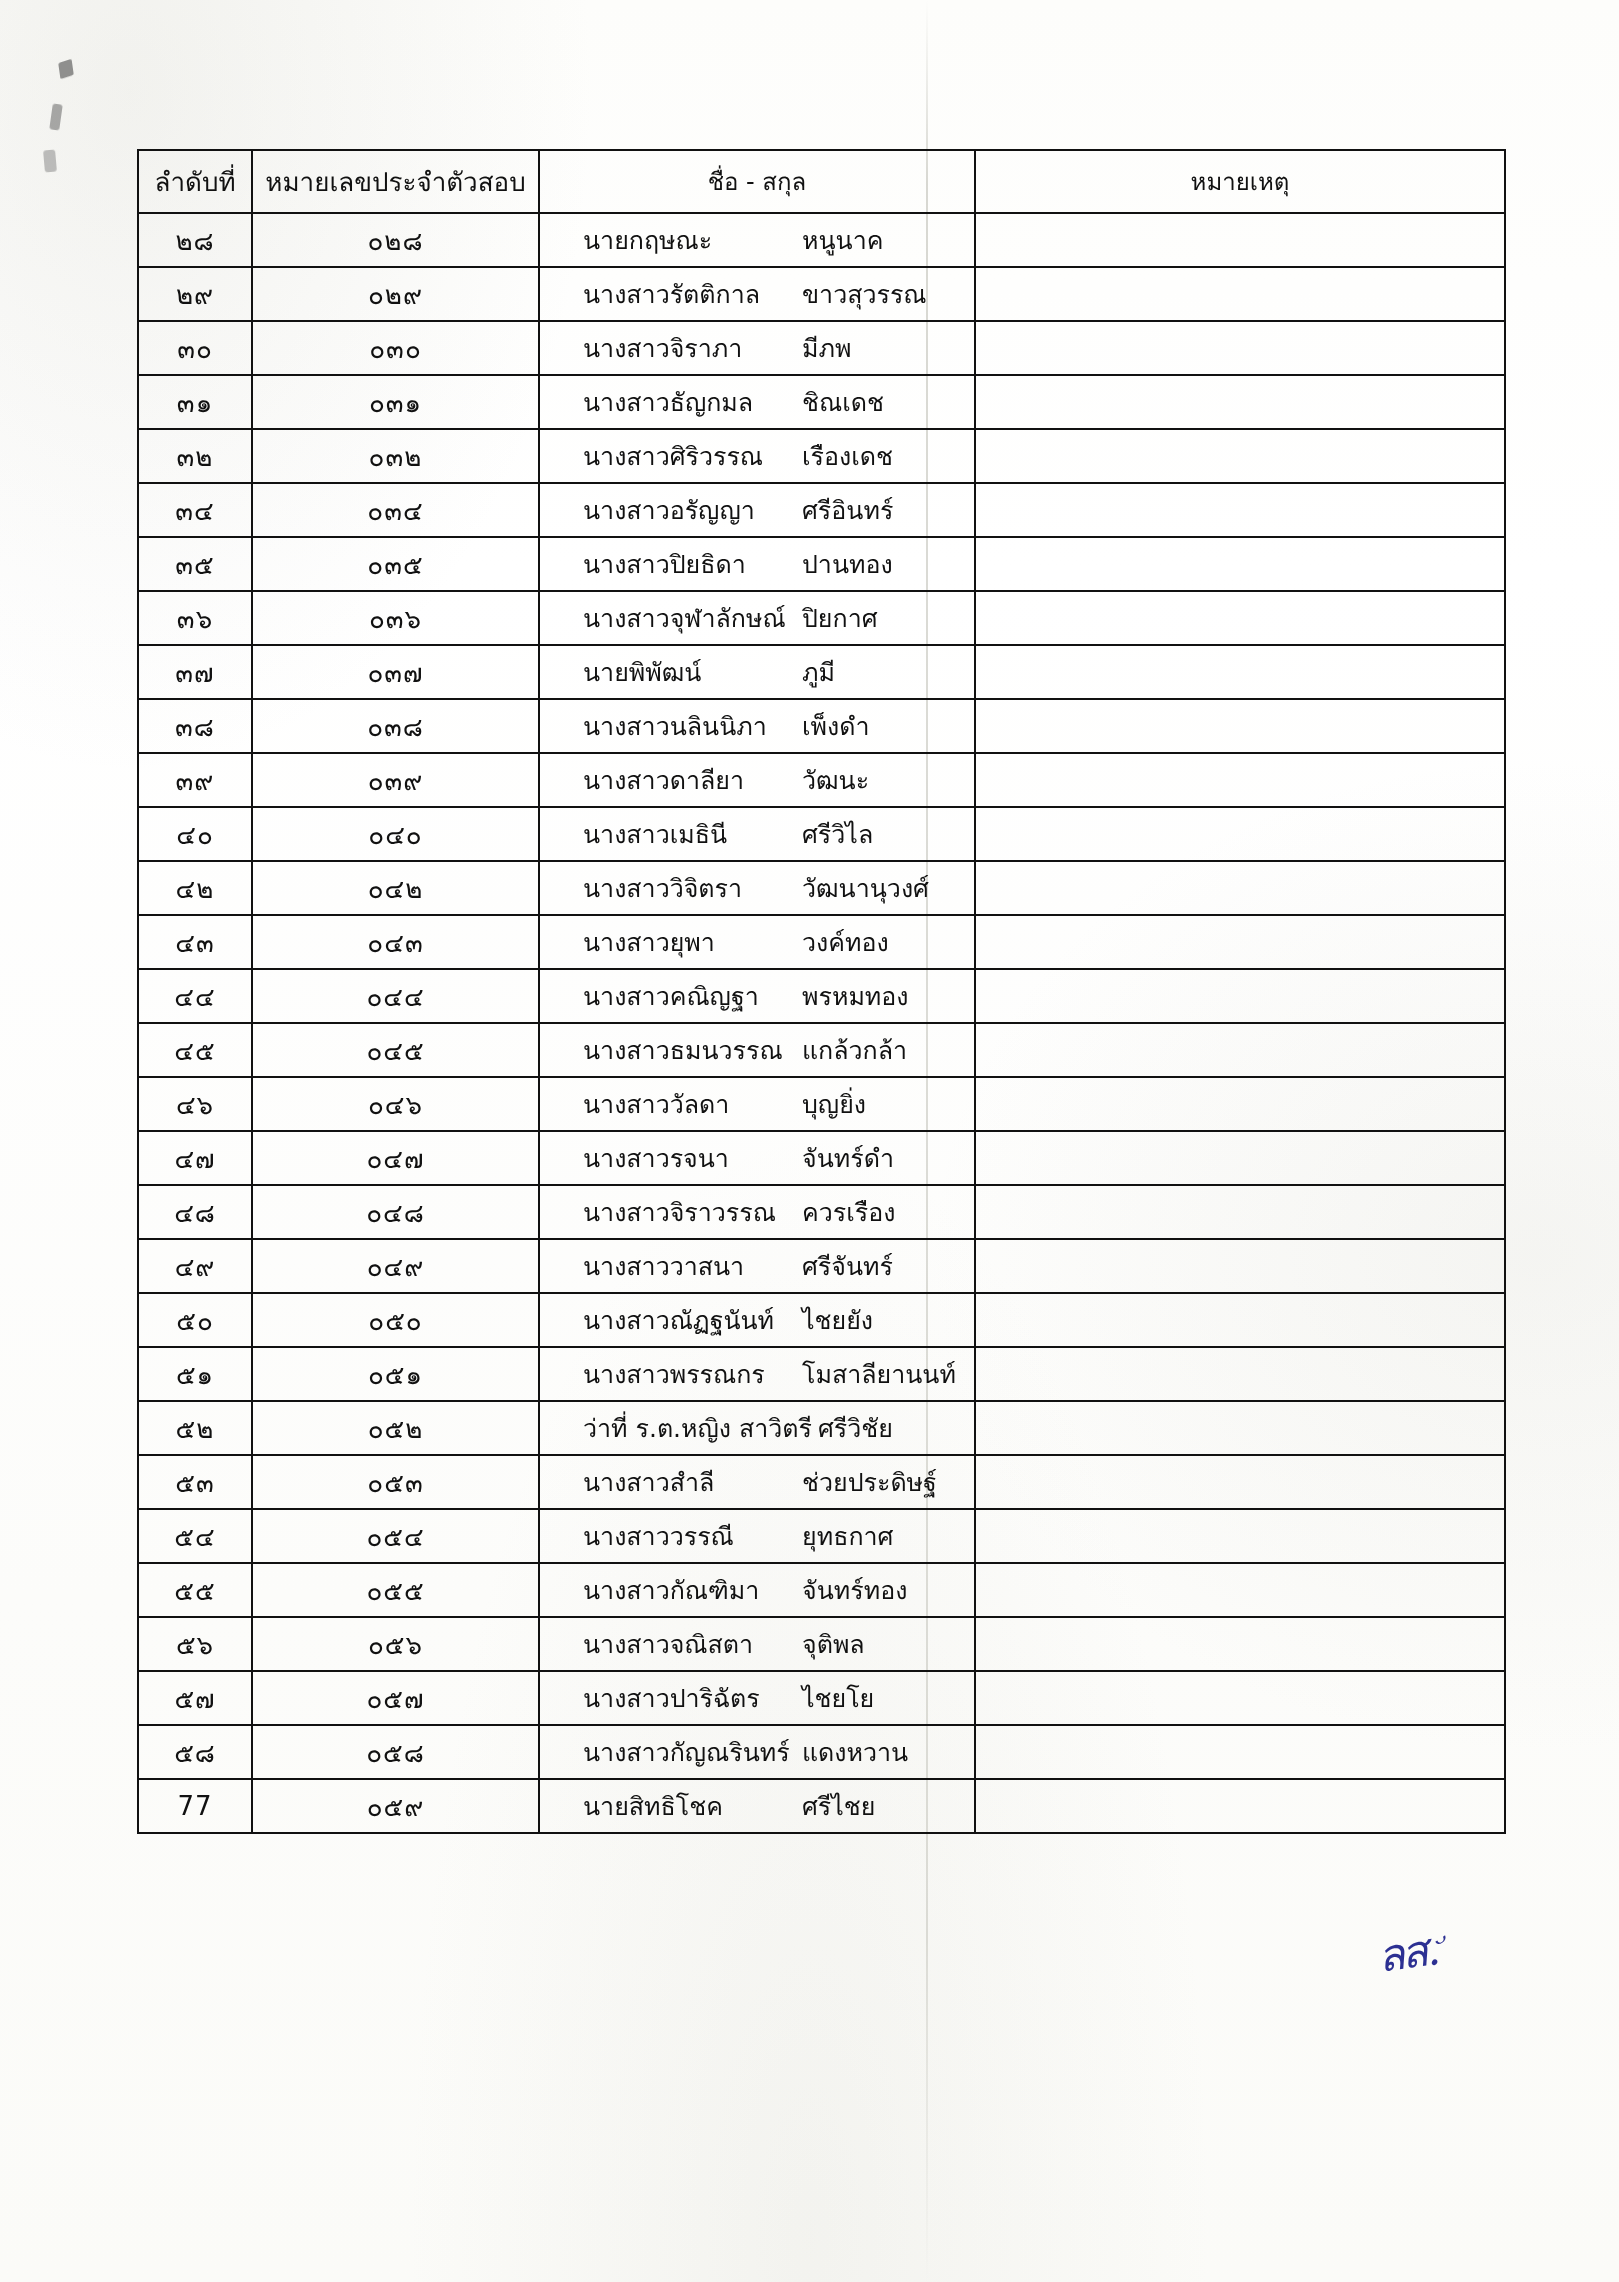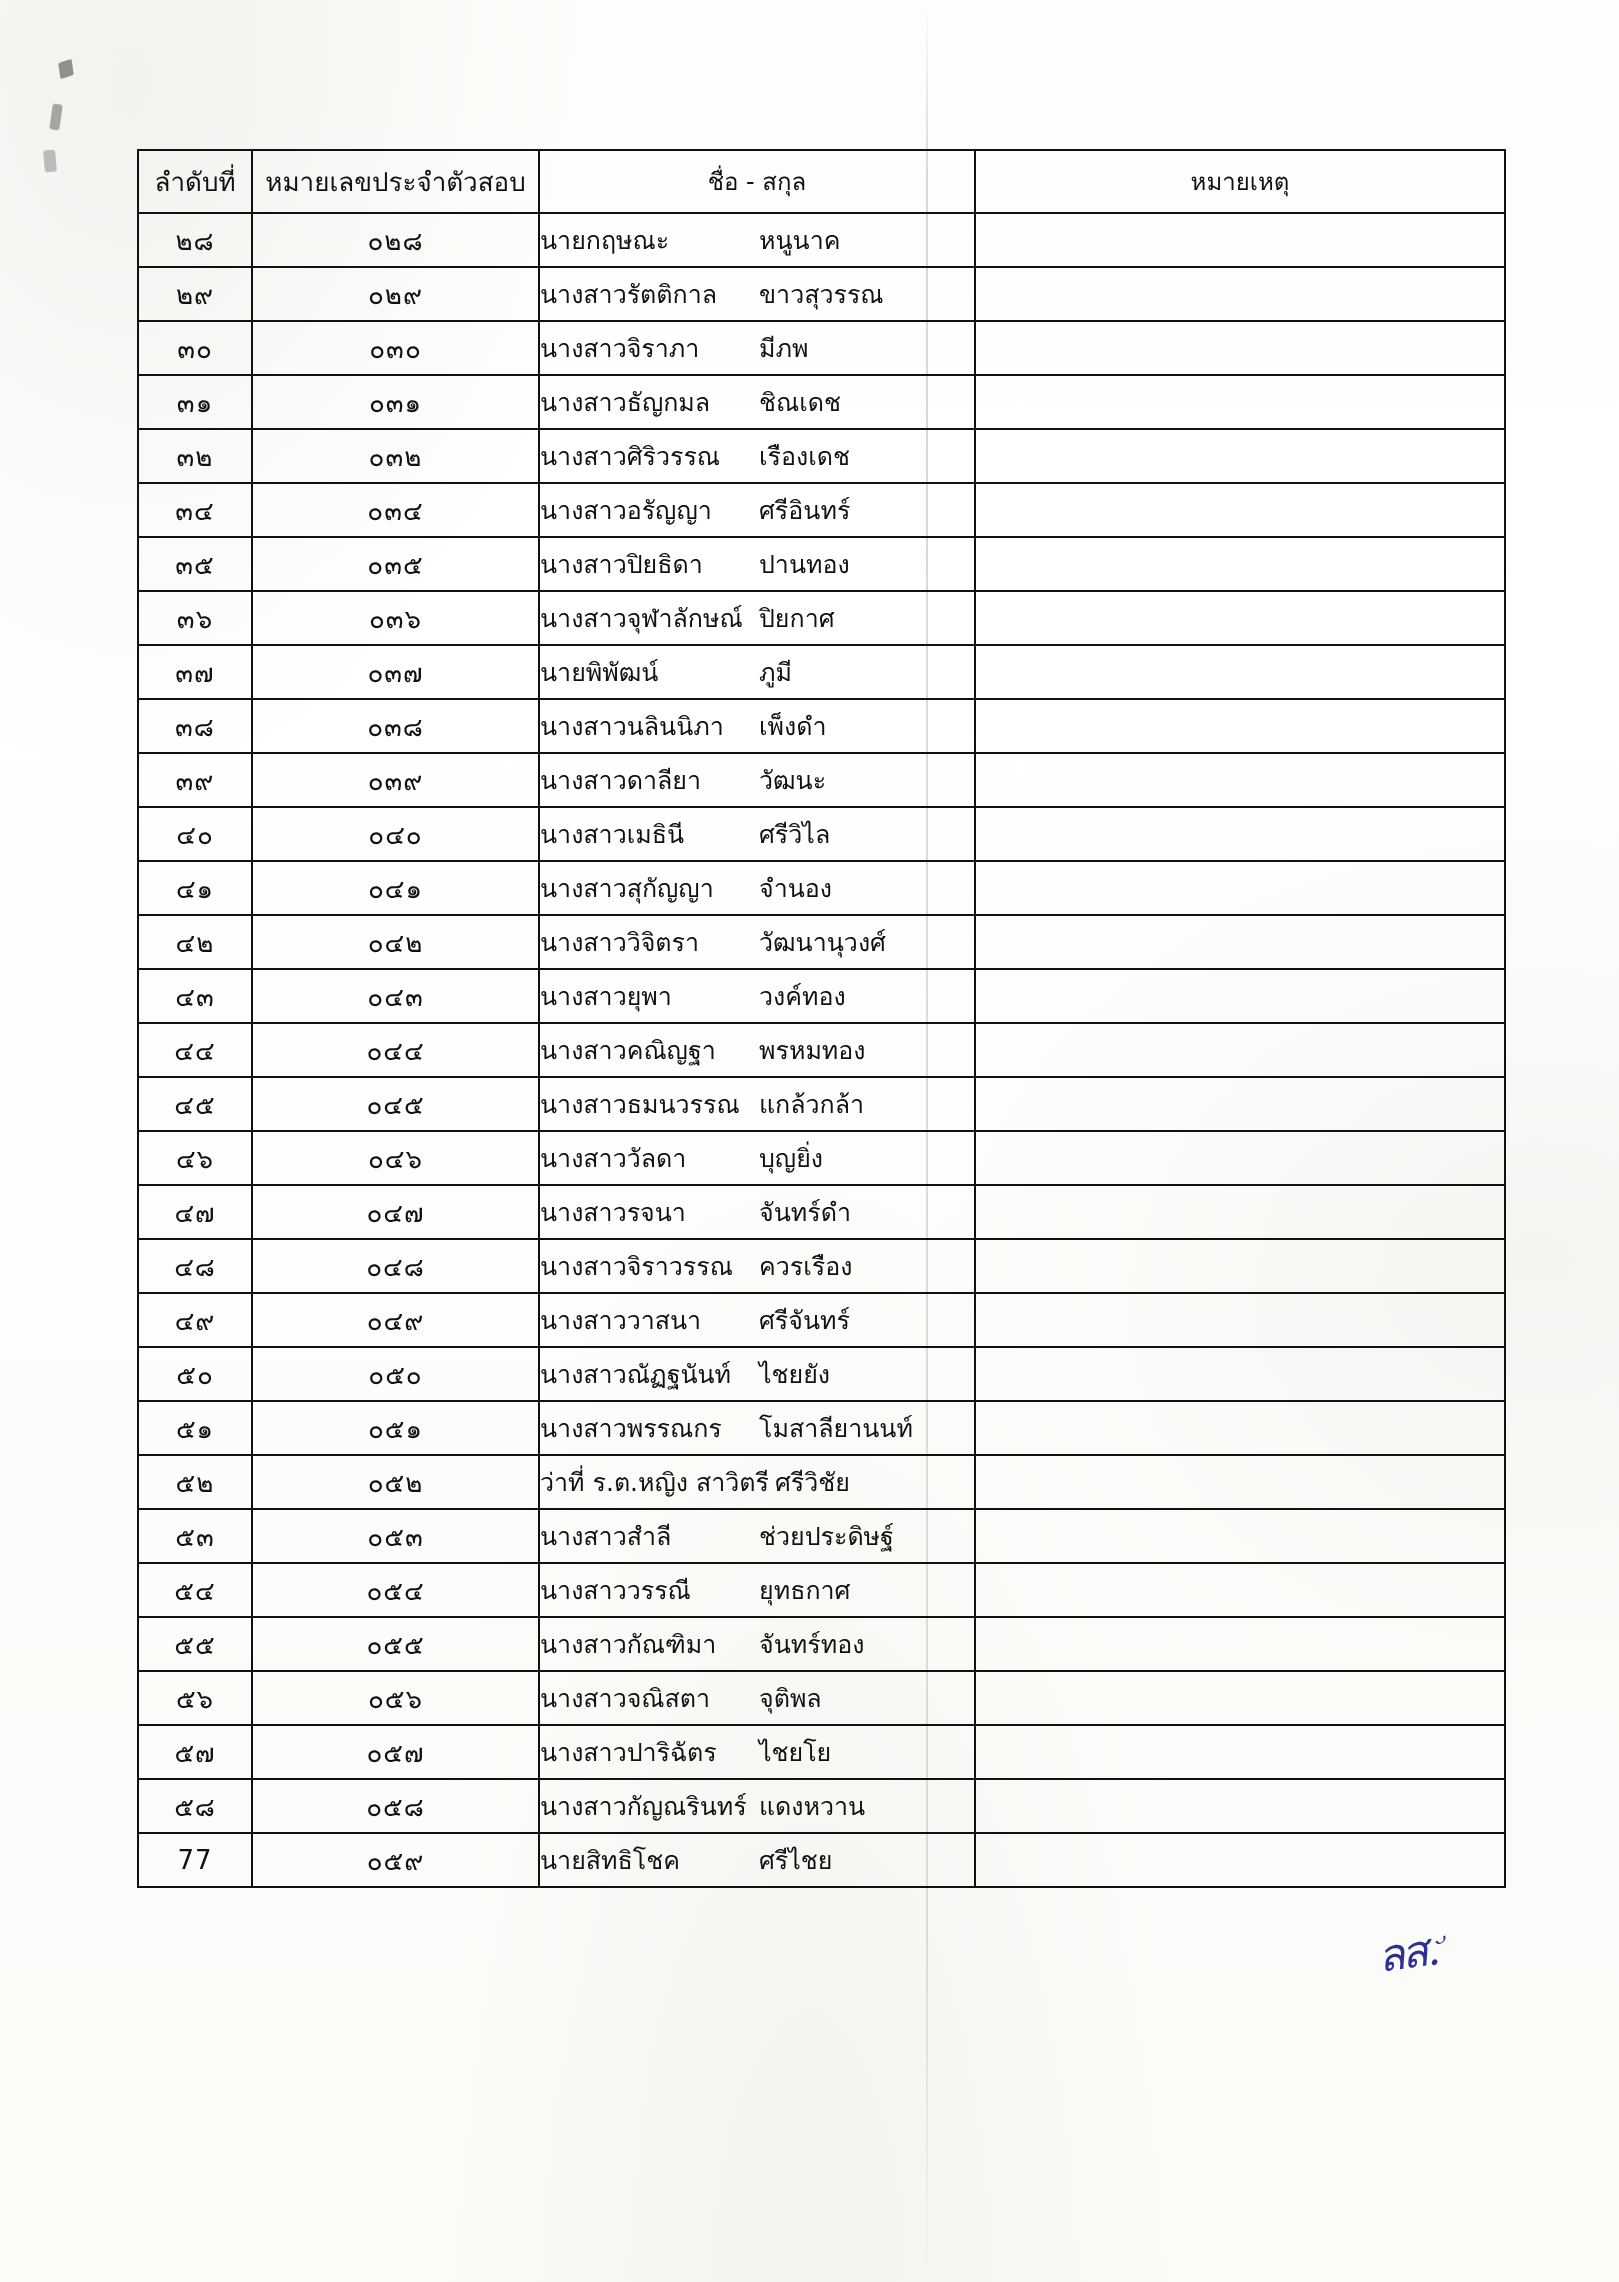--- a/index.html
+++ b/index.html
@@ -112,20 +112,21 @@
 
   .name-row {
     display: flex;
     align-items: baseline;
     width: 100%;
   }
   .name-first {
     flex: 0 0 auto;
     min-width: 213px;
     white-space: nowrap;
+    margin-left: 43px;
   }
   .name-last {
     flex: 1 1 auto;
     white-space: nowrap;
     padding-left: 6px;
   }
 
   
   .signature {
     position: absolute;
@@ -298,31 +299,20 @@
           <td class="c-code">๐๔๐</td>
           <td class="c-name">
             <div class="name-row">
               <span class="name-first">นางสาวเมธินี</span>
               <span class="name-last">ศรีวิไล</span>
             </div>
           </td>
           <td class="c-remark"></td>
         </tr>
         <tr>
-          <td class="c-no">๔๑</td>
-          <td class="c-code">๐๔๑</td>
-          <td class="c-name">
-            <div class="name-row">
-              <span class="name-first">นางสาวสุกัญญา</span>
-              <span class="name-last">จำนอง</span>
-            </div>
-          </td>
-          <td class="c-remark"></td>
-        </tr>
-        <tr>
           <td class="c-no">๔๒</td>
           <td class="c-code">๐๔๒</td>
           <td class="c-name">
             <div class="name-row">
               <span class="name-first">นางสาววิจิตรา</span>
               <span class="name-last">วัฒนานุวงศ์</span>
             </div>
           </td>
           <td class="c-remark"></td>
         </tr>

